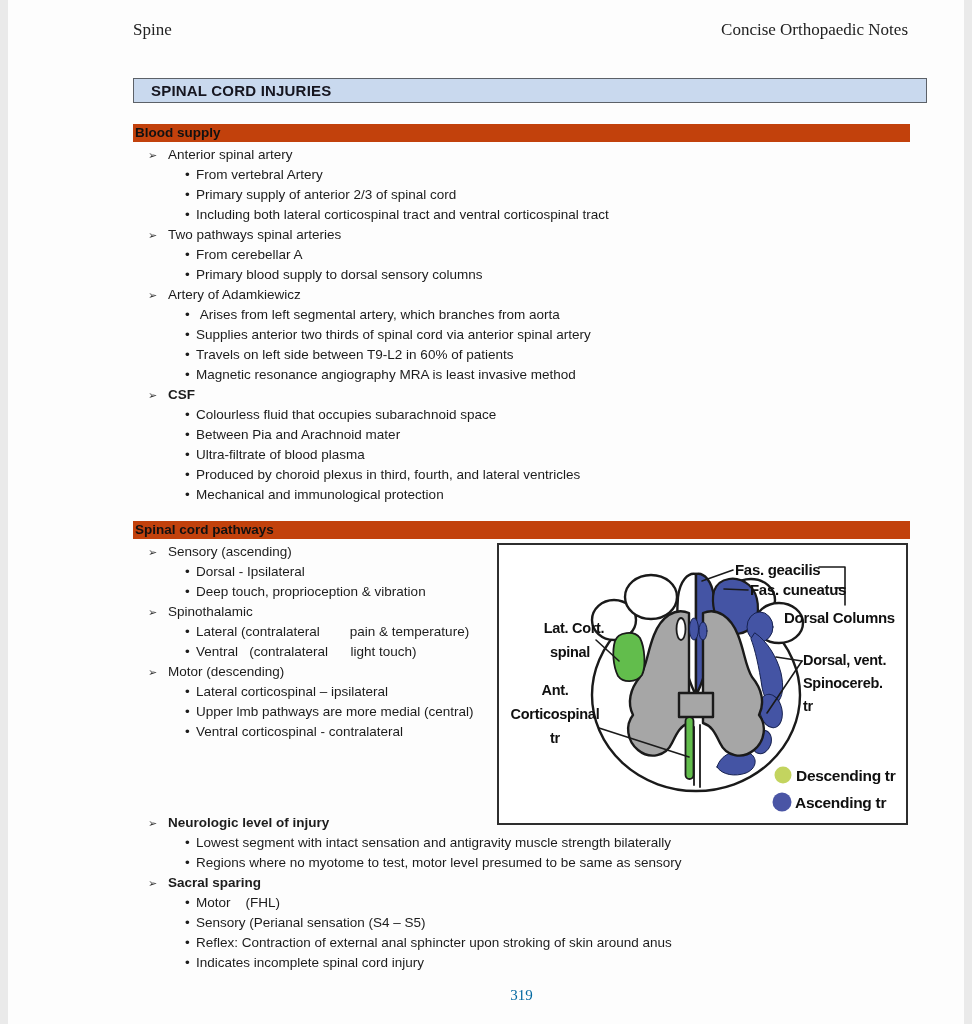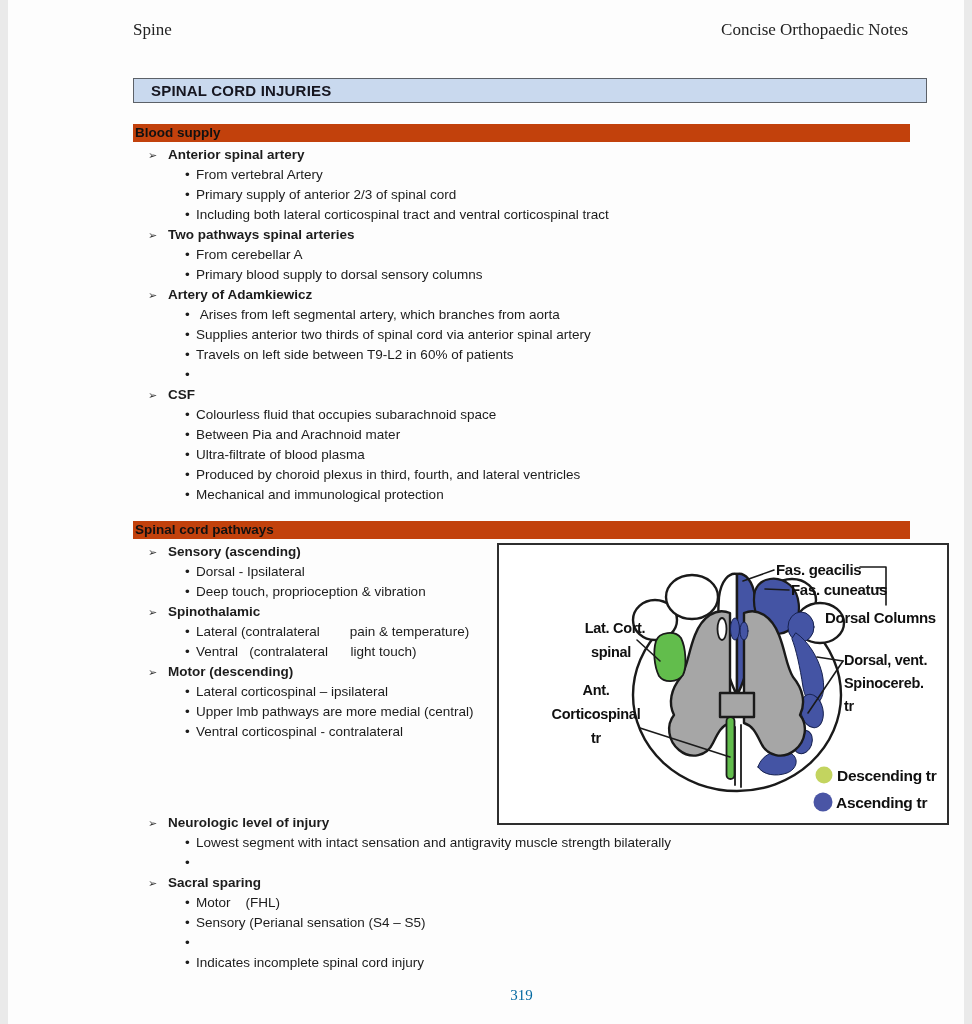--- a/index.html
+++ b/index.html
@@ -15,34 +15,34 @@
   .title-bar{position:absolute;left:133px;top:78px;width:775px;height:23px;
              background:#c9d9ee;border:1.5px solid #5c6168;line-height:23px;
              padding-left:17px;font-weight:bold;font-size:15px;color:#15151f;letter-spacing:.2px;}
 
   .content-block{position:absolute;left:133px;width:777px;}
   .section-heading{background:#c2410c;font-weight:bold;font-size:13.5px;
                    height:18px;line-height:18px;padding-left:2px;color:#111;}
   .list{padding-top:3px;}
   .l1{display:flex;line-height:20px;}
   .marker-arrow{flex:none;width:20px;margin-left:15px;font-size:11px;color:#333;}
-  .l1-label{font-size:13.5px;white-space:pre-wrap;font-weight:bold;}
+  .l1-label{font-size:13.5px;white-space:pre-wrap;}
   .l1-label.bold{font-weight:bold;}
   .l2{display:flex;line-height:20px;}
   .marker-dot{flex:none;width:11px;margin-left:52px;font-size:13.5px;}
   .l2-text{font-size:13.5px;white-space:pre-wrap;}
 
   #blood-section{top:124px;}
   #pathways-section{top:521px;}
   #pathways-section .list{width:372px;}
   #injury-section{top:813px;}
   #injury-section .list{padding-top:0;}
 
   .figure-box{position:absolute;left:497px;top:543px;width:407px;height:278px;
-              background:#fff;border:2px solid #2e2e2e;padding-left:41px;}
+              background:#fff;border:2px solid #2e2e2e;}
   .figure-box svg{display:block;}
   .dia-label{font-family:"Liberation Sans",sans-serif;font-weight:bold;fill:#101010;letter-spacing:-0.3px;}
 
   .footer{position:absolute;left:133px;width:777px;top:987px;text-align:center;
           font-family:"Liberation Serif",serif;font-size:15px;color:#0369a1;}
 </style>
 </head>
 <body>
 
 <div class="page">
@@ -115,20 +115,21 @@
               <span class="l2-text">Supplies anterior two thirds of spinal cord via anterior spinal artery</span>
             </div>
 
             <div class="l2">
               <span class="marker-dot">•</span>
               <span class="l2-text">Travels on left side between T9-L2 in 60% of patients</span>
             </div>
 
             <div class="l2">
               <span class="marker-dot">•</span>
+              <span class="l2-text">Magnetic resonance angiography MRA is least invasive method</span>
             </div>
           </div>
 
         <div class="l1">
           <span class="marker-arrow">➢</span>
           <span class="l1-label bold">CSF</span>
         </div>
         <div>
 
             <div class="l2">
@@ -311,20 +312,21 @@
         </div>
         <div>
 
             <div class="l2">
               <span class="marker-dot">•</span>
               <span class="l2-text">Lowest segment with intact sensation and antigravity muscle strength bilaterally</span>
             </div>
 
             <div class="l2">
               <span class="marker-dot">•</span>
+              <span class="l2-text">Regions where no myotome to test, motor level presumed to be same as sensory</span>
             </div>
           </div>
 
         <div class="l1">
           <span class="marker-arrow">➢</span>
           <span class="l1-label bold">Sacral sparing</span>
         </div>
         <div>
 
             <div class="l2">
@@ -332,20 +334,21 @@
               <span class="l2-text">Motor    (FHL)</span>
             </div>
 
             <div class="l2">
               <span class="marker-dot">•</span>
               <span class="l2-text">Sensory (Perianal sensation (S4 – S5)</span>
             </div>
 
             <div class="l2">
               <span class="marker-dot">•</span>
+              <span class="l2-text">Reflex: Contraction of external anal sphincter upon stroking of skin around anus</span>
             </div>
 
             <div class="l2">
               <span class="marker-dot">•</span>
               <span class="l2-text">Indicates incomplete spinal cord injury</span>
             </div>
           </div>
       </div>
   </section>
 

